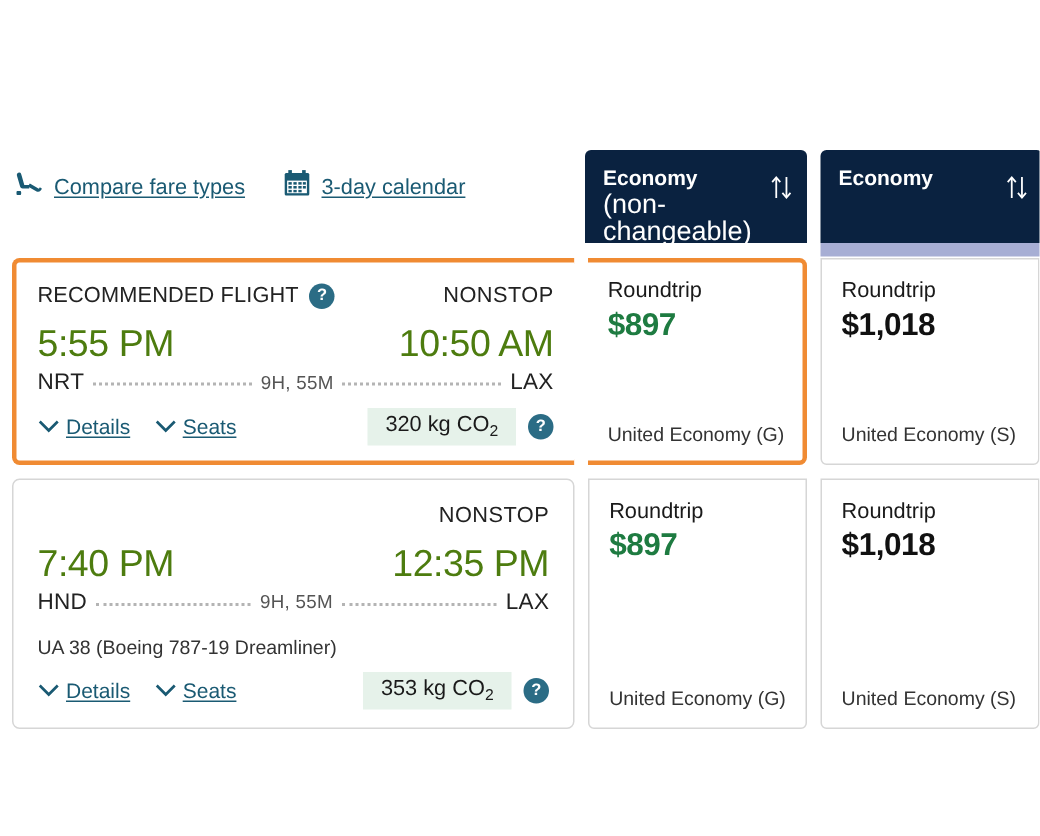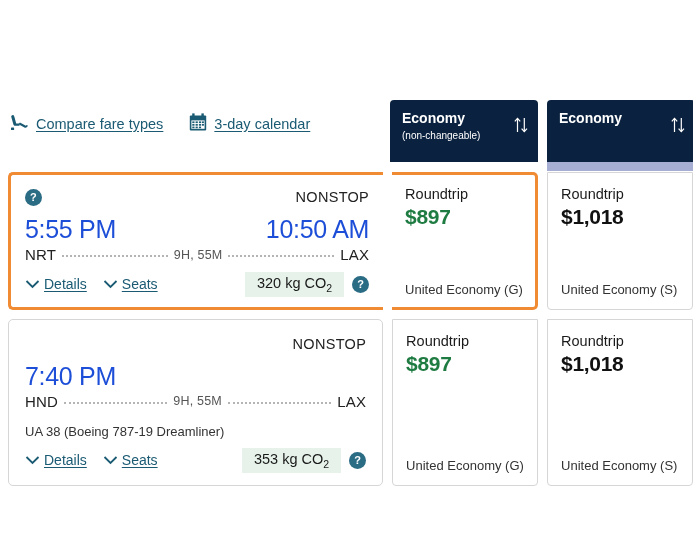--- a/index.html
+++ b/index.html
@@ -74,21 +74,21 @@
   }
   .fare-head .ftitle {
     color: #ffffff;
     font-size: 14px;
     font-weight: bold;
     line-height: 17px;
     max-width: 108px;
   }
   .fare-head .fsub {
     color: #ffffff;
-    font-size: 10px;
+    font-size: 18px;
     font-weight: normal;
     line-height: 18px;
   }
   .sort-arrows {
     position: absolute;
     right: 9px;
     top: 16px;
   }
   .head-accent {
     position: absolute;
@@ -153,21 +153,21 @@
     display: inline-block;
     cursor: pointer;
   }
   .times {
     display: flex;
     justify-content: space-between;
     margin-top: 8px;
   }
   .times .t {
     font-size: 25px;
-    color: #1d4ed8;
+    color: #4d7c0f;
     letter-spacing: -0.3px;
   }
   .route {
     display: flex;
     align-items: center;
     gap: 6px;
     margin-top: 2px;
   }
   .route .ap {
     font-size: 15px;
@@ -340,20 +340,21 @@
         <div class="head-accent accent-lavender"></div>
       </div>
     </div>
 
     <div class="rows">
 
       <div class="row selected">
         <div class="flight-card">
           <div class="card-top">
             <div class="rec-label">
+              <span>RECOMMENDED FLIGHT</span>
               <span class="help-badge">?</span>
             </div>
             <div class="nonstop">NONSTOP</div>
           </div>
           <div class="times">
             <span class="t">5:55 PM</span>
             <span class="t">10:50 AM</span>
           </div>
           <div class="route">
             <span class="ap">NRT</span>
@@ -400,20 +401,21 @@
       <div class="row">
         <div class="flight-card">
           <div class="card-top">
             <div class="rec-label">
               <span></span>
             </div>
             <div class="nonstop">NONSTOP</div>
           </div>
           <div class="times">
             <span class="t">7:40 PM</span>
+            <span class="t">12:35 PM</span>
           </div>
           <div class="route">
             <span class="ap">HND</span>
             <span class="dots"></span>
             <span class="dur">9H, 55M</span>
             <span class="dots"></span>
             <span class="ap">LAX</span>
           </div>
           <div class="aircraft">UA 38 (Boeing 787-19 Dreamliner)</div>
           <div class="card-bottom">

